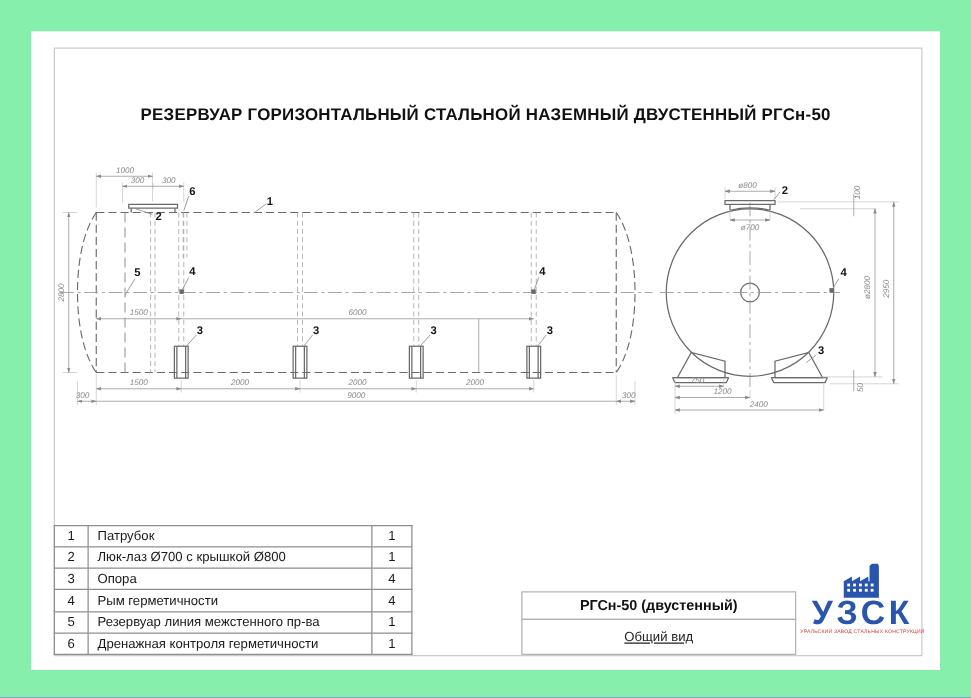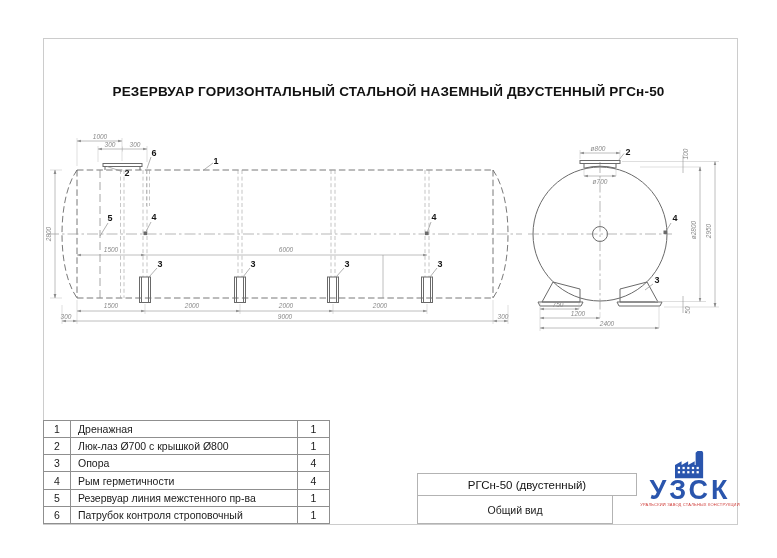--- a/index.html
+++ b/index.html
@@ -1,17 +1,17 @@
 <!DOCTYPE html>
 <html><head>
 <meta charset="utf-8">
 <style>
   html,body{margin:0;padding:0;background:#4472c4;}
   *{box-sizing:border-box;}
-  .stage{position:relative;width:777px;height:558px;background:#ffffff;overflow:hidden;
+  .stage{position:relative;width:777px;height:558px;background:#86efac;overflow:hidden;
          font-family:"Liberation Sans",sans-serif;}
   .paper{position:absolute;left:25px;top:25px;width:727px;height:511px;background:#ffffff;}
   .frame{position:absolute;left:18px;top:13px;width:695px;height:487px;border:1px solid #cccccc;}
   .doc-title{position:absolute;left:0;top:84px;width:777px;text-align:center;
              font-size:13.5px;font-weight:bold;color:#111;letter-spacing:0.2px;}
   svg.drawing{position:absolute;left:0;top:0;width:777px;height:558px;}
 
   
   .ln{stroke:#6a6a6a;stroke-width:1;fill:none;}
   .dash{stroke:#6a6a6a;stroke-width:0.9;fill:none;stroke-dasharray:6.5 3.2;}
@@ -31,24 +31,24 @@
   table.parts{position:absolute;left:43px;top:420px;width:287px;height:104px;
               border-collapse:collapse;table-layout:fixed;font-size:10.5px;color:#1a1a1a;}
   table.parts td{border:1px solid #8f8f8f;padding:0 0 0 0;height:17px;overflow:hidden;
                  white-space:nowrap;}
   table.parts td.c{ text-align:center;}
   table.parts td.n{ padding-left:7px;text-align:left;}
 
   
   .tb-row1{position:absolute;left:417px;top:473px;width:220px;height:23px;
            border:1px solid #b3b3b3;display:flex;align-items:center;justify-content:center;
-           font-size:11.5px;font-weight:normal;color:#111;}
-  .tb-row2{position:absolute;left:417px;top:495px;width:196px;height:29px;
+           font-size:11.5px;font-weight:bold;color:#111;}
+  .tb-row2{position:absolute;left:417px;top:495px;width:220px;height:29px;
            border:1px solid #b3b3b3;display:flex;align-items:center;justify-content:center;
-           font-size:10.5px;color:#222;}
+           font-size:10.5px;color:#222;text-decoration:underline;}
 
   
   .logo{position:absolute;left:638px;top:450px;width:104px;text-align:center;}
   .logo .fac{display:block;margin:0 auto 0 auto;}
   .logo .nm{font-size:27px;font-weight:bold;letter-spacing:3px;color:#2a55ad;line-height:20px;}
   .logo .tg{font-size:4px;letter-spacing:0.2px;color:#cf3a36;white-space:nowrap;margin-top:2px;}
 </style>
 </head>
 <body>
 
@@ -238,21 +238,21 @@
         <path class="lead" d="M653,284 L645,290"></path>
         <text class="co" x="657" y="283">3</text>
       </g>
     </g>
   </svg>
 
   <table class="parts">
     <tbody>
       <tr>
         <td class="c" style="width:27px">1</td>
-        <td class="n">Дренажная</td>
+        <td class="n">Патрубок</td>
         <td class="c" style="width:32px">1</td>
       </tr>
       <tr>
         <td class="c">2</td>
         <td class="n">Люк-лаз Ø700 с крышкой Ø800</td>
         <td class="c">1</td>
       </tr>
       <tr>
         <td class="c">3</td>
         <td class="n">Опора</td>
@@ -263,21 +263,21 @@
         <td class="n">Рым герметичности</td>
         <td class="c">4</td>
       </tr>
       <tr>
         <td class="c">5</td>
         <td class="n">Резервуар линия межстенного пр-ва</td>
         <td class="c">1</td>
       </tr>
       <tr>
         <td class="c">6</td>
-        <td class="n">Патрубок контроля строповочный</td>
+        <td class="n">Дренажная контроля герметичности</td>
         <td class="c">1</td>
       </tr>
     </tbody>
   </table>
 
   <div class="tb-row1">РГСн-50 (двустенный)</div>
   <div class="tb-row2">Общий вид</div>
 
   <div class="logo">
     <svg class="fac" width="40" height="30" viewBox="0 0 40 32">

